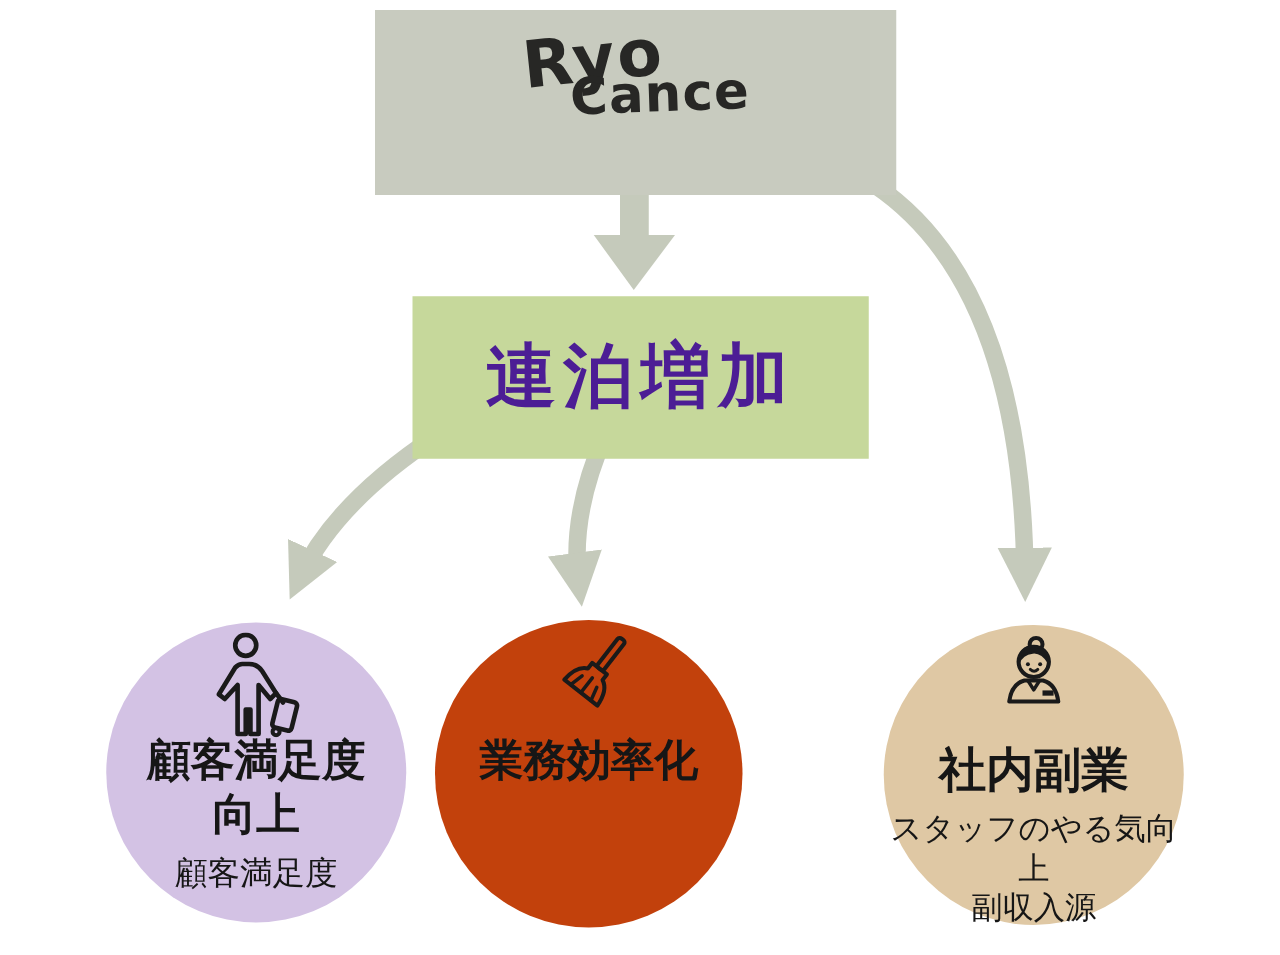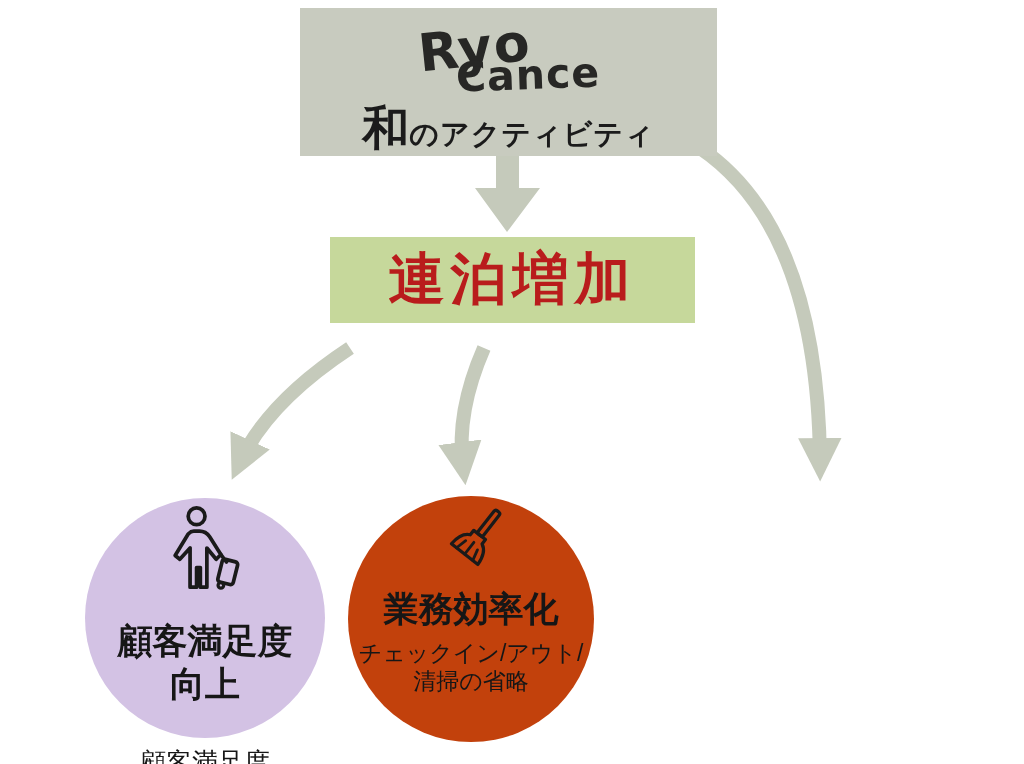--- a/index.html
+++ b/index.html
@@ -11,27 +11,27 @@
 
   .top-box{position:absolute;left:300px;top:8px;width:417px;height:148px;background:#c8cbbf;}
   .logo{position:absolute;left:110px;top:10px;color:#272725;font-family:"DejaVu Sans",sans-serif;font-weight:bold;line-height:1;}
   .logo1{display:block;font-size:52px;margin-left:8px;letter-spacing:2px;transform:rotate(-6deg);}
   .logo2{display:block;font-size:41px;margin-top:-15px;margin-left:46px;letter-spacing:1px;transform:rotate(-2deg);}
   .tagline{position:absolute;left:0;right:0;bottom:5px;text-align:center;white-space:nowrap;line-height:1;}
   .tag-big{font-size:47px;font-weight:bold;vertical-align:baseline;}
   .tag-small{font-size:29px;font-weight:600;letter-spacing:1px;vertical-align:baseline;}
 
   .flow-box{
-    position:absolute;left:330px;top:237px;width:365px;height:86px;background:#c6d89b;
+    position:absolute;left:330px;top:237px;width:365px;height:130px;background:#c6d89b;
     display:flex;align-items:center;justify-content:center;
-    font-size:56px;font-weight:600;letter-spacing:6px;color:#b91c1c;
+    font-size:56px;font-weight:600;letter-spacing:6px;color:#4c1d95;
   }
 
   .circle{position:absolute;border-radius:50%;display:flex;flex-direction:column;align-items:center;text-align:center;color:#161616;}
-  .c1{left:85px; top:498px;width:240px;height:240px;background:#d3c2e4;gap:32px;}
+  .c1{left:85px; top:498px;width:240px;height:240px;background:#d3c2e4;}
   .c2{left:348px;top:496px;width:246px;height:246px;background:#c2410c;}
   .c3{left:707px;top:500px;width:240px;height:240px;background:#dfc8a4;}
   .cicon{margin-top:8px;height:84px;flex:none;}
   .ctitle{font-weight:bold;line-height:1.22;white-space:pre-line;}
   .c1 .ctitle{font-size:35px;margin-top:-2px;}
   .c2 .ctitle{font-size:35px;}
   .c3 .ctitle{font-size:38px;margin-top:2px;}
   .csub{white-space:pre-line;line-height:1.25;}
   .c1 .csub{font-size:26px;margin-top:9px;}
   .c2 .csub{font-size:23px;margin-top:8px;}
@@ -52,21 +52,20 @@
     <path d="M350 348 Q268 402 240 462" fill="none" stroke="#c5cabb" stroke-width="14" marker-end="url(#ah)"></path>
     <path d="M484 348 Q456 412 463 466" fill="none" stroke="#c5cabb" stroke-width="14" marker-end="url(#ah)"></path>
     <path d="M700 148 Q818 228 820 462" fill="none" stroke="#c5cabb" stroke-width="14" marker-end="url(#ah)"></path>
   </svg>
 
   <div class="top-box">
     <div class="logo">
       <span class="logo1">Ryo</span>
       <span class="logo2">Cance</span>
     </div>
-    <div class="tagline"><span class="tag-big">和</span><span class="tag-small">のアクティビティ</span></div>
   </div>
 
   <div class="flow-box">
     <span>連泊増加</span>
   </div>
 
   <div class="circle c1">
     <svg class="cicon" viewBox="0 0 90 90" width="86" height="84" aria-hidden="true">
       <g stroke="#1a1a1a" stroke-width="4" fill="none" stroke-linejoin="round" stroke-linecap="round">
         <circle cx="36" cy="11" r="9"></circle>
@@ -85,18 +84,34 @@
 
   <div class="circle c2">
     <svg class="cicon" viewBox="0 0 90 90" width="86" height="84" aria-hidden="true">
       <g transform="rotate(38 45 45)" stroke="#1a1a1a" fill="none" stroke-linejoin="round" stroke-linecap="round">
         <rect x="41.5" y="-2" width="7" height="32" rx="2.5" stroke-width="3.5"></rect>
         <path d="M37 30 L53 30 L53 36 Q62 40 63 56 L27 56 Q28 40 37 36 Z" stroke-width="3.5"></path>
         <path d="M37 44 L34 56 M45 40 L45 56 M53 44 L56 56" stroke-width="3"></path>
       </g>
     </svg>
     <div class="ctitle">業務効率化</div>
-    <div class="csub">チェックイン/アウト/
-清掃の省略</div>
   </div>
 
+  <div class="circle c3">
+    <svg class="cicon" viewBox="0 0 90 90" width="86" height="84" aria-hidden="true">
+      <g stroke="#1a1a1a" fill="none" stroke-linejoin="round" stroke-linecap="round">
+        <circle cx="47" cy="8" r="5.5" stroke-width="3.5"></circle>
+        <circle cx="45" cy="23" r="13" stroke-width="3.5"></circle>
+        <path d="M32 24 Q33 10 45 10 Q57 10 58 24 Q52 14 44 15 Q35 16 32 24 Z" fill="#1a1a1a" stroke-width="2"></path>
+        <circle cx="40" cy="25" r="1.7" fill="#1a1a1a" stroke="none"></circle>
+        <circle cx="50.5" cy="25" r="1.7" fill="#1a1a1a" stroke="none"></circle>
+        <path d="M42 29.5 Q45.3 32.5 48.5 29.5" stroke-width="2.5"></path>
+        <path d="M24 57 Q26 42 37 39 L53 39 Q64 42 66 57 Z" stroke-width="3.5"></path>
+        <path d="M40 39 L45 47 L50 39" stroke-width="3"></path>
+        <rect x="52.5" y="47.5" width="9.5" height="4.5" fill="#1a1a1a" stroke="none"></rect>
+      </g>
+    </svg>
+    <div class="ctitle">社内副業</div>
+    <div class="csub">スタッフのやる気向上
+副収入源</div>
+  </div>
 
 </div>
 
 </body></html>

